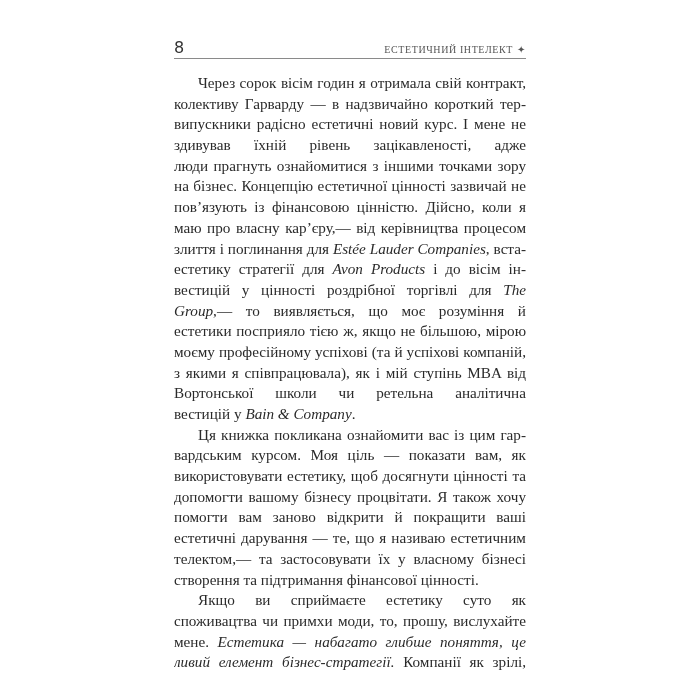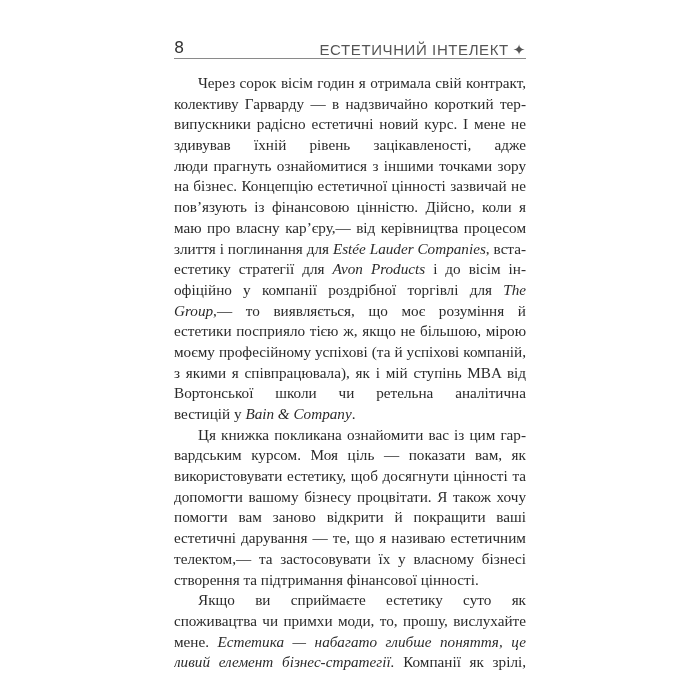--- a/index.html
+++ b/index.html
@@ -11,22 +11,22 @@
   }
   .running-head {
     display: flex; justify-content: space-between; align-items: flex-end;
     height: 18px; border-bottom: 1px solid #8a8a8a; padding-bottom: 2px;
   }
   .page-number {
     font-family: "DejaVu Sans", "Liberation Sans", sans-serif;
     font-size: 16px; color: #333; line-height: 16px;
   }
   .running-title {
-    font-family: Liberation Sans, sans-serif;
-    font-size: 15px; letter-spacing: 0.6px; color: #555; line-height: 12px;
+    font-family: Liberation Serif, serif;
+    font-size: 10px; letter-spacing: 0.6px; color: #555; line-height: 12px;
   }
   .running-title .mark { margin-left: 4px; }
   .body-text {
     margin-top: 14px;
     font-family: "Liberation Serif", "DejaVu Serif", serif;
     font-size: 15.2px; line-height: 20.7px; text-align: justify;
     hyphens: manual; color: #2a2a2a;
   }
   .line { display: block; text-align: justify; text-align-last: justify; white-space: nowrap; height: 20.7px; }
   .line.last { text-align-last: left; }
@@ -45,21 +45,21 @@
         <span class="line" style="padding-left: 24px; white-space: normal; height: 20.7px; overflow: hidden;"><span>Через сорок вісім годин я отримала свій контракт,</span><span style="display: inline-block; width: 100%; height: 0px;"></span></span>
         <span class="line" style="white-space: normal; height: 20.7px; overflow: hidden;"><span>колективу Гарварду — в надзвичайно короткий тер-</span><span style="display: inline-block; width: 100%; height: 0px;"></span></span>
         <span class="line" style="white-space: normal; height: 20.7px; overflow: hidden;"><span>випускники радісно естетичні новий курс. І мене не</span><span style="display: inline-block; width: 100%; height: 0px;"></span></span>
         <span class="line" style="white-space: normal; height: 20.7px; overflow: hidden;"><span>здивував їхній рівень зацікавленості, адже здебільшого</span><span style="display: inline-block; width: 100%; height: 0px;"></span></span>
         <span class="line" style="white-space: normal; height: 20.7px; overflow: hidden;"><span>люди прагнуть ознайомитися з іншими точками зору</span><span style="display: inline-block; width: 100%; height: 0px;"></span></span>
         <span class="line" style="white-space: normal; height: 20.7px; overflow: hidden;"><span>на бізнес. Концепцію естетичної цінності зазвичай не</span><span style="display: inline-block; width: 100%; height: 0px;"></span></span>
         <span class="line" style="white-space: normal; height: 20.7px; overflow: hidden;"><span>пов’язують із фінансовою цінністю. Дійсно, коли я ду-</span><span style="display: inline-block; width: 100%; height: 0px;"></span></span>
         <span class="line" style="white-space: normal; height: 20.7px; overflow: hidden;"><span>маю про власну кар’єру,— від керівництва процесом</span><span style="display: inline-block; width: 100%; height: 0px;"></span></span>
         <span class="line" style="white-space: normal; height: 20.7px; overflow: hidden;"><span>злиття і поглинання для </span><em>Estée Lauder Companies</em><span>, вста-</span><span style="display: inline-block; width: 100%; height: 0px;"></span></span>
         <span class="line" style="white-space: normal; height: 20.7px; overflow: hidden;"><span>естетику стратегії для </span><em>Avon Products</em><span> і до вісім ін-</span><span style="display: inline-block; width: 100%; height: 0px;"></span></span>
-        <span class="line" style="white-space: normal; height: 20.7px; overflow: hidden;"><span>офіційно у компанії роздрібної торгівлі для </span><em>The Carlyle</em><span style="display: inline-block; width: 100%; height: 0px;"></span></span>
+        <span class="line" style="white-space: normal; height: 20.7px; overflow: hidden;"><span>вестицій у цінності роздрібної торгівлі для </span><em>The Carlyle</em><span style="display: inline-block; width: 100%; height: 0px;"></span></span>
         <span class="line" style="white-space: normal; height: 20.7px; overflow: hidden;"><em>Group</em><span>,— то виявляється, що моє розуміння й визнання</span><span style="display: inline-block; width: 100%; height: 0px;"></span></span>
         <span class="line" style="white-space: normal; height: 20.7px; overflow: hidden;"><span>естетики посприяло тією ж, якщо не більшою, мірою</span><span style="display: inline-block; width: 100%; height: 0px;"></span></span>
         <span class="line" style="white-space: normal; height: 20.7px; overflow: hidden;"><span>моєму професійному успіхові (та й успіхові компаній,</span><span style="display: inline-block; width: 100%; height: 0px;"></span></span>
         <span class="line" style="white-space: normal; height: 20.7px; overflow: hidden;"><span>з якими я співпрацювала), як і мій ступінь MBA від</span><span style="display: inline-block; width: 100%; height: 0px;"></span></span>
         <span class="line" style="white-space: normal; height: 20.7px; overflow: hidden;"><span>Вортонської школи чи ретельна аналітична підготовка,</span><span style="display: inline-block; width: 100%; height: 0px;"></span></span>
         <span class="line last"><span>вестицій у </span><em>Bain &amp; Company</em><span>.</span></span>
       </div>
       <div>
         <span class="line" style="padding-left: 24px; white-space: normal; height: 20.7px; overflow: hidden;"><span>Ця книжка покликана ознайомити вас із цим гар-</span><span style="display: inline-block; width: 100%; height: 0px;"></span></span>
         <span class="line" style="white-space: normal; height: 20.7px; overflow: hidden;"><span>вардським курсом. Моя ціль — показати вам, як можна</span><span style="display: inline-block; width: 100%; height: 0px;"></span></span>

